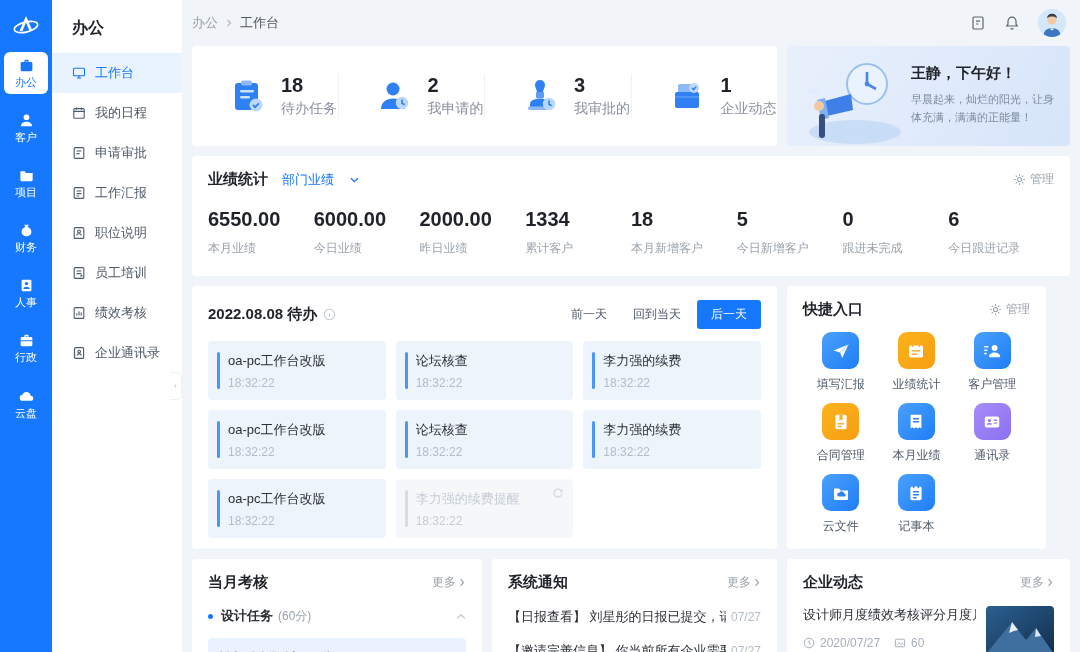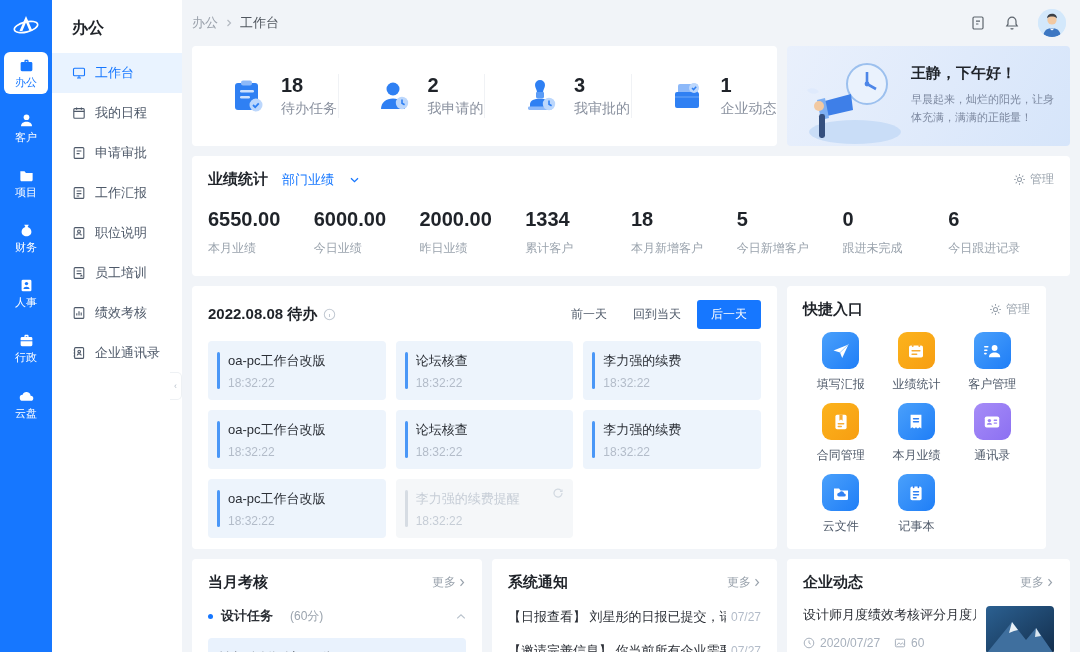--- a/index.html
+++ b/index.html
@@ -89,21 +89,21 @@
 
   
   .bottom-card { height:140px; padding:14px 16px; overflow:hidden; }
   .kpi-card { width:290px; }
   .notice-card { width:285px; }
   .news-card { width:283px; }
   .more-link { margin-left:auto; display:flex; align-items:center; gap:2px; color:#9aa3ad; font-size:12px; cursor:pointer; }
   .kpi-group { display:flex; align-items:center; margin-top:15px; cursor:pointer; }
   .kpi-dot { width:5px; height:5px; border-radius:50%; background:#1677ff; margin-right:8px; }
   .kpi-group-label { font-size:13px; font-weight:bold; color:#2b2f36; }
-  .kpi-score { font-size:12px; color:#9aa3ad; margin-left:17px; }
+  .kpi-score { font-size:12px; color:#9aa3ad; margin-left:5px; }
   .kpi-chevron { margin-left:auto; color:#b9c2cc; display:flex; }
   .kpi-task { margin-top:13px; background:#e9f2fd; border-radius:4px; padding:11px 12px; display:flex; align-items:center; cursor:pointer; }
   .kpi-task-label { font-size:13px; color:#2b2f36; }
 
   .notice-item { display:flex; align-items:baseline; margin-top:16px; cursor:pointer; }
   .notice-text { font-size:13px; color:#2b2f36; width:218px; white-space:nowrap; overflow:hidden; }
   .notice-date { font-size:12px; color:#b3bcc9; margin-left:auto; }
 
   .news-item { display:flex; margin-top:14px; gap:10px; cursor:pointer; }
   .news-left { flex:1; min-width:0; }

